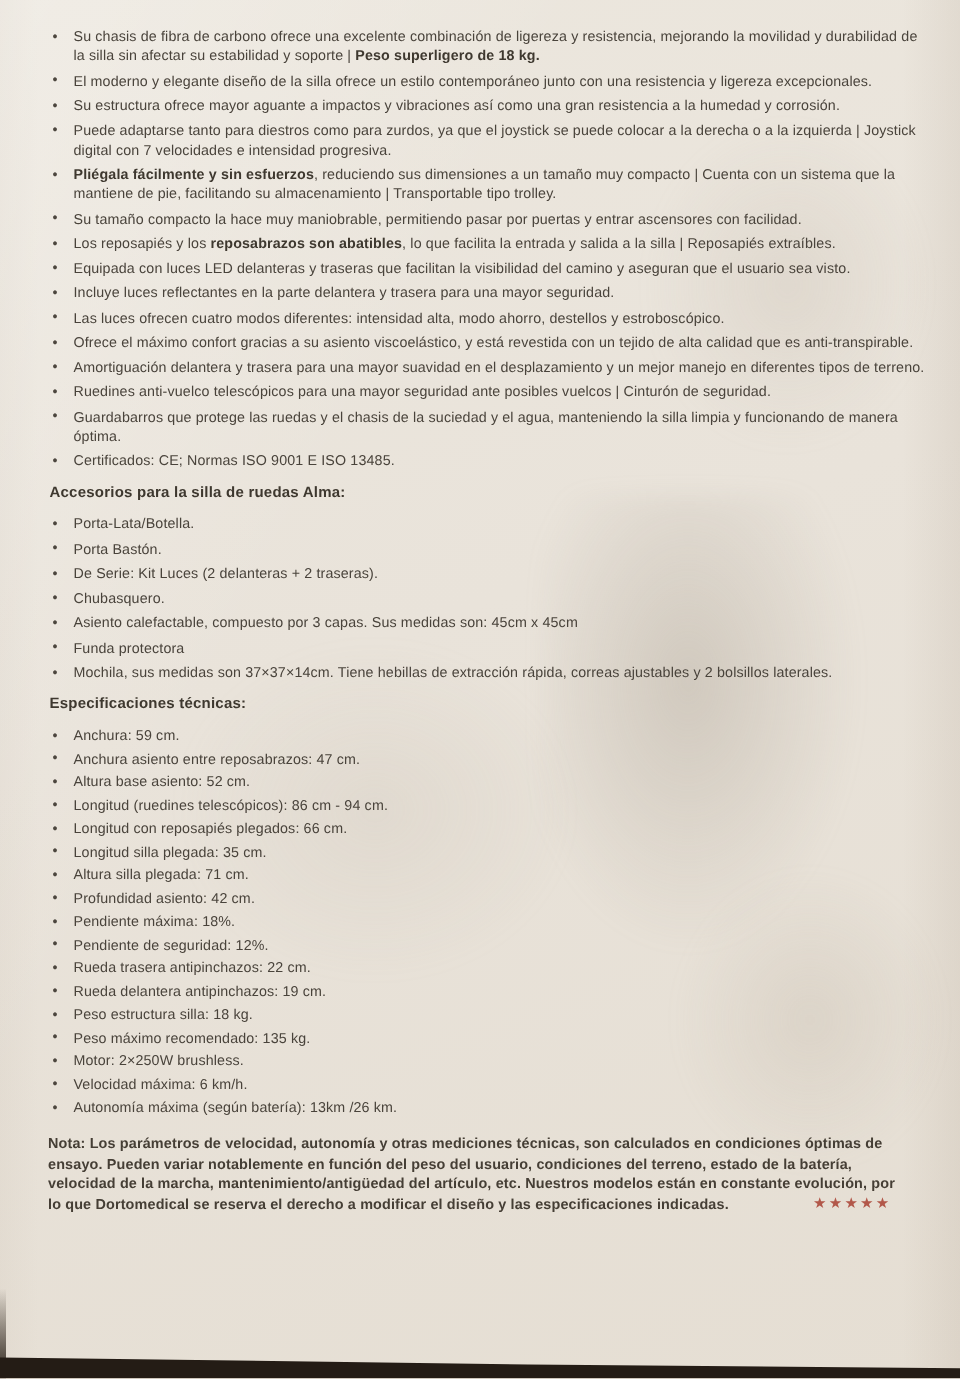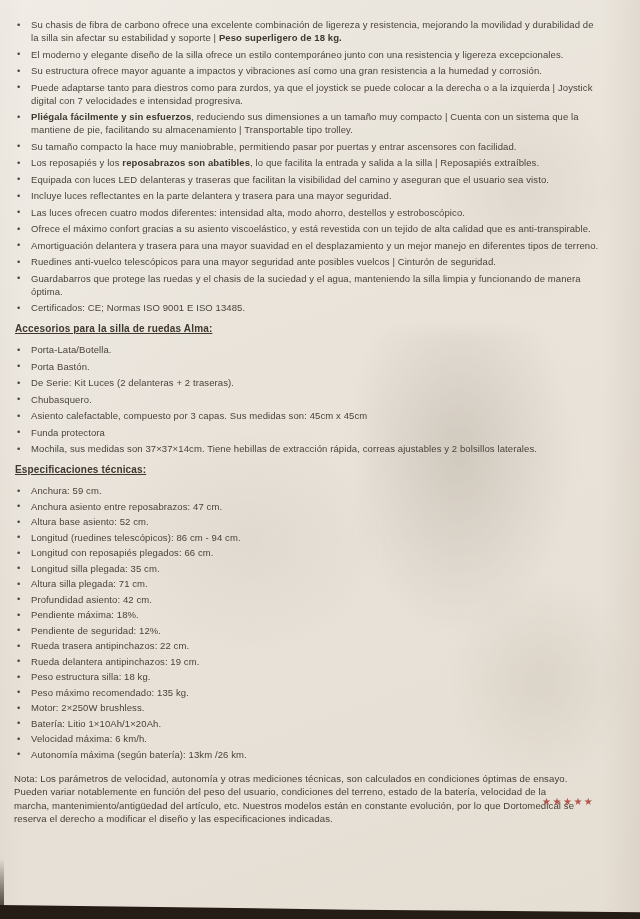--- a/index.html
+++ b/index.html
@@ -27,32 +27,32 @@
   .photo-edge-bottom{
     position:absolute;left:0;right:0;bottom:0;height:18px;
     background:#241c15;
     clip-path:polygon(0 22%, 55% 48%, 100% 62%, 100% 100%, 0 100%);
   }
   .photo-edge-left{
     position:absolute;left:0;bottom:0;width:4px;height:60px;
     background:linear-gradient(to top,#2a2118,rgba(42,33,24,0));
   }
 
-  .content{position:absolute;left:14px;top:18px;width:588px;}
+  .content{position:absolute;left:32px;top:18px;width:588px;}
   ul{list-style:none;margin:0;padding:0;}
   li{position:relative;padding-left:17px;font-size:9.5px;line-height:13px;
      letter-spacing:0.1px;}
   li::before{content:"•";position:absolute;left:3px;top:-0.5px;font-size:9.5px;color:#4c463e;}
   .features li{margin-bottom:3.5px;}
   .accessories li{margin-bottom:3.5px;}
   .specs li{margin-bottom:2.5px;}
   .b{font-weight:bold;color:#3e382f;}
   h3{font-size:10px;margin:9px 0 9px 1px;color:#3e382f;
-     text-decoration:underline;letter-spacing:0.15px;}
-  .note{margin-top:11px;font-size:9.6px;line-height:13.5px;font-weight:normal;
+     letter-spacing:0.15px;}
+  .note{margin-top:11px;font-size:9.6px;line-height:13.5px;font-weight:bold;
         color:#453e35;letter-spacing:0.1px;width:570px;}
   .stars{
     position:absolute;left:542px;top:796px;
     font-size:10px;letter-spacing:1.5px;color:#ad4a3c;opacity:0.9;
   }
 </style>
 </head>
 <body>
 
 <div class="page">
@@ -103,21 +103,20 @@
       <li><span>Longitud silla plegada: 35 cm.</span></li>
       <li><span>Altura silla plegada: 71 cm.</span></li>
       <li><span>Profundidad asiento: 42 cm.</span></li>
       <li><span>Pendiente máxima: 18%.</span></li>
       <li><span>Pendiente de seguridad: 12%.</span></li>
       <li><span>Rueda trasera antipinchazos: 22 cm.</span></li>
       <li><span>Rueda delantera antipinchazos: 19 cm.</span></li>
       <li><span>Peso estructura silla: 18 kg.</span></li>
       <li><span>Peso máximo recomendado: 135 kg.</span></li>
       <li><span>Motor: 2×250W brushless.</span></li>
-      <li><span>Batería: Litio 1×10Ah/1×20Ah.</span></li>
       <li><span>Velocidad máxima: 6 km/h.</span></li>
       <li><span>Autonomía máxima (según batería): 13km /26 km.</span></li>
     </ul>
 
     <p class="note"><span>Nota:</span><span> Los parámetros de velocidad, autonomía y otras mediciones técnicas, son calculados en condiciones óptimas de ensayo. Pueden variar notablemente en función del peso del usuario, condiciones del terreno, estado de la batería, velocidad de la marcha, mantenimiento/antigüedad del artículo, etc. Nuestros modelos están en constante evolución, por lo que Dortomedical se reserva el derecho a modificar el diseño y las especificaciones indicadas.</span></p>
 
   </div>
 
   <div class="stars">★★★★★</div>
 

